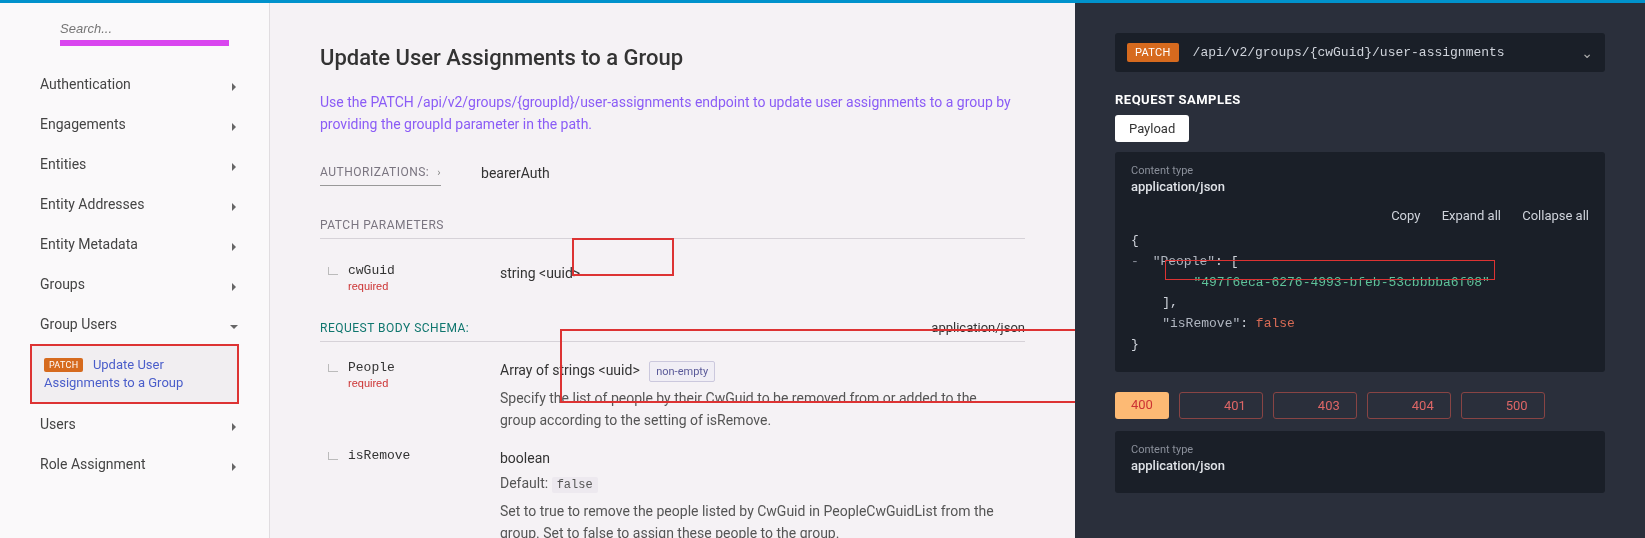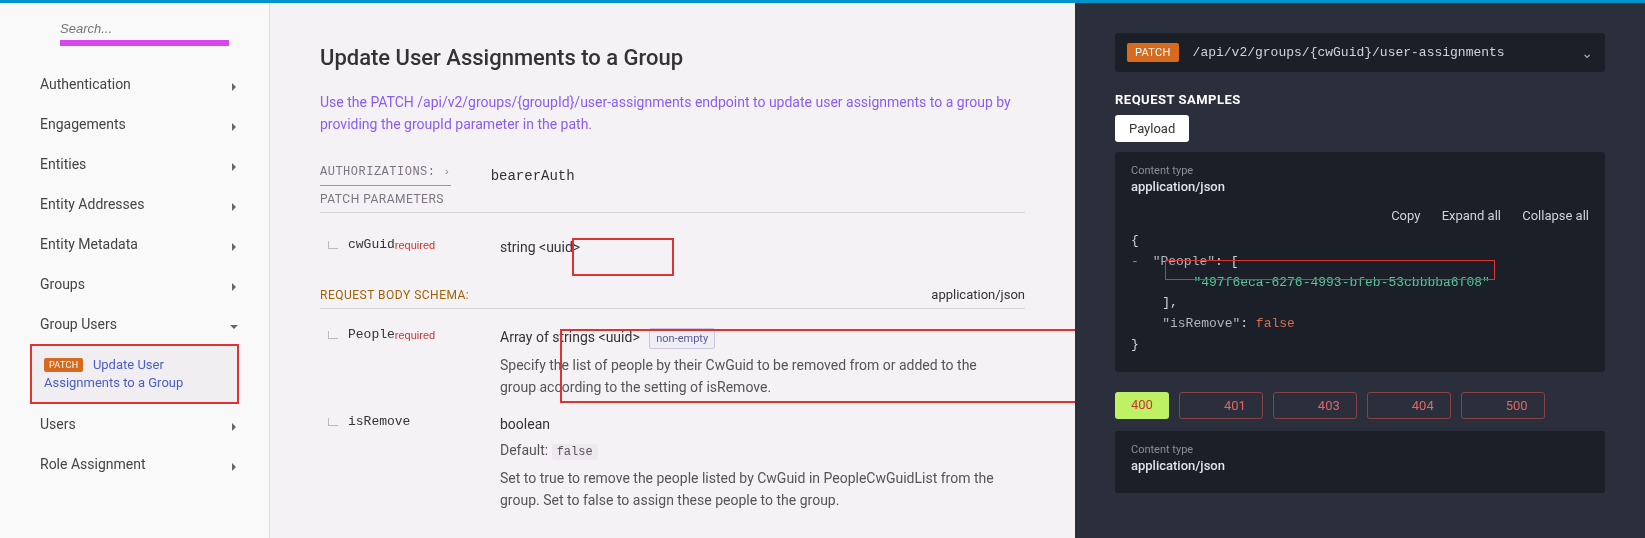--- a/index.html
+++ b/index.html
@@ -15,36 +15,36 @@
 .nav-sub { background: #f1eef1; border: 2px solid #d33; margin: 0 30px 0 30px; padding: 10px 12px 10px 12px; }
 .patch-badge { display: inline-block; background: #d66a1e; color: #fff; font-size: 9px; font-weight: normal; padding: 2px 5px; border-radius: 2px; vertical-align: middle; margin-right: 6px; letter-spacing: 0.3px; }
 .sub-link { color: #4a5dca; font-size: 13px; line-height: 1.4; }
 
 .main { flex: 1; padding: 42px 50px 20px 50px; overflow-y: auto; }
 .main h1 { font-size: 22px; font-weight: 500; color: #333; margin-bottom: 22px; }
 .main .desc { color: #8b5cf6; font-size: 14px; line-height: 1.55; margin-bottom: 30px; max-width: 700px; }
 .sec-header { color: #7a7580; font-size: 12px; letter-spacing: 0.5px; padding-bottom: 6px; border-bottom: 1px solid #d6d2d8; margin-bottom: 14px; display: flex; align-items: center; }
 .sec-header .chev2 { margin-left: 8px; font-size: 11px; color: #888; }
 .auth-val { color: #333; font-size: 14px; margin-left: 40px; }
-.auth-row { display: flex; align-items: center; margin-bottom: 6px; font-family: Liberation Mono, monospace; }
+.auth-row { display: flex; margin-bottom: 32px; }
 .auth-row .sec-header { margin-bottom: 0; flex: 0 0 auto; border-bottom: 1px solid #999; }
 .param-block { padding: 2px 0 20px 0; }
 .param-row { display: flex; padding: 8px 10px 8px 10px; position: relative; }
-.param-name-col { width: 170px; flex-shrink: 0; font-family: "Courier New", monospace; font-size: 13px; display: flex; padding-left: 18px; }
+.param-name-col { width: 170px; flex-shrink: 0; font-family: "Courier New", monospace; font-size: 13px; display: flex; flex-direction: column; padding-left: 18px; }
 .tree-mark { position: absolute; left: 8px; top: 12px; width: 10px; height: 8px; border-left: 1px solid #bbb; border-bottom: 1px solid #bbb; }
 .param-name { color: #333; }
 .required { color: #c33; font-size: 11px; font-family: -apple-system, sans-serif; margin-top: 2px; }
 .param-type-col { flex: 1; font-size: 14px; color: #555; line-height: 1.55; }
 .type-str { color: #333; }
 .non-empty { display: inline-block; background: #f0eef5; color: #5a5a99; border: 1px solid #cbc8dd; font-size: 11px; padding: 1px 6px; border-radius: 2px; margin-left: 6px; }
 .param-desc { color: #555; margin-top: 6px; }
 .default-line { margin-top: 4px; }
 .mono-bg { font-family: "Courier New", monospace; background: #ede9ef; padding: 1px 5px; font-size: 12px; border-radius: 2px; }
 .req-body-header { display: flex; justify-content: space-between; align-items: flex-end; border-bottom: 1px solid #d6d2d8; padding-bottom: 6px; margin-bottom: 8px; }
-.req-body-header .lbl { color: #a16207; font-size: 12px; letter-spacing: 0.5px; }
+.req-body-header .lbl { color: #0f766e; font-size: 12px; letter-spacing: 0.5px; }
 .req-body-header .ct { color: #333; font-size: 13px; }
 .redbox1 { border: 2px solid #d33; position: absolute; pointer-events: none; }
 .box-cw { left: 302px; top: 235px; width: 102px; height: 38px; }
 .box-people { left: 290px; top: 326px; width: 715px; height: 74px; }
 
 .right { width: 570px; background: #2a2f3b; color: #cfd3db; padding: 0 0 0 0; overflow-y: auto; }
 .right-inner { padding: 30px 40px 20px 40px; }
 .route-box { background: #1a1f28; padding: 10px 12px; border-radius: 3px; display: flex; align-items: center; margin-bottom: 20px; }
 .route-box .patch-badge { background: #d66a1e; font-size: 11px; padding: 3px 8px; }
 .route-path { font-family: "Courier New", monospace; color: #cfd3db; font-size: 13px; margin-left: 8px; flex: 1; }
@@ -57,21 +57,21 @@
 .code-actions { text-align: right; color: #cfd3db; font-size: 13px; margin-bottom: 8px; }
 .code-actions span { margin-left: 18px; cursor: pointer; }
 .json-code { font-family: "Courier New", monospace; font-size: 13px; line-height: 1.6; color: #cfd3db; white-space: pre; }
 .jk { color: #b0b6c0; }
 .jstr { color: #5ec39a; }
 .jbool { color: #d86b55; }
 .jtoggle { color: #8a8f9a; margin-right: 6px; }
 .redbox-code { border: 1px solid #d33; position: absolute; left: 50px; top: 108px; width: 330px; height: 20px; pointer-events: none; }
 .resp-tabs { display: flex; gap: 10px; margin-bottom: 12px; }
 .resp-tab { padding: 5px 16px; border-radius: 3px; font-size: 13px; cursor: pointer; }
-.resp-tab.active { background: #bef264; color: #c33; }
+.resp-tab.active { background: #fdba74; color: #c33; }
 .resp-tab.inact { border: 1px solid #844; color: #d66; padding-left: 44px; }
 </style>
 </head>
 <body>
 
 <div class="app">
 
   <div class="sidebar">
     <div class="search-wrap">
       <input class="search-input" placeholder="Search..." style="">

